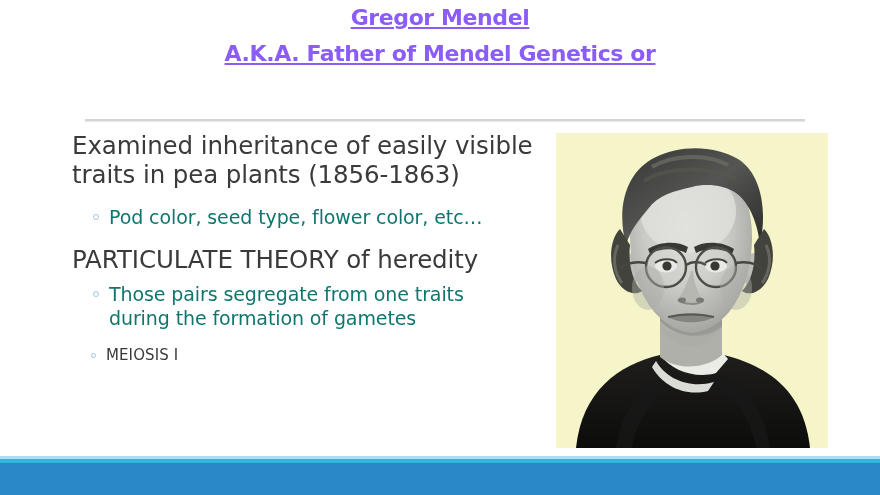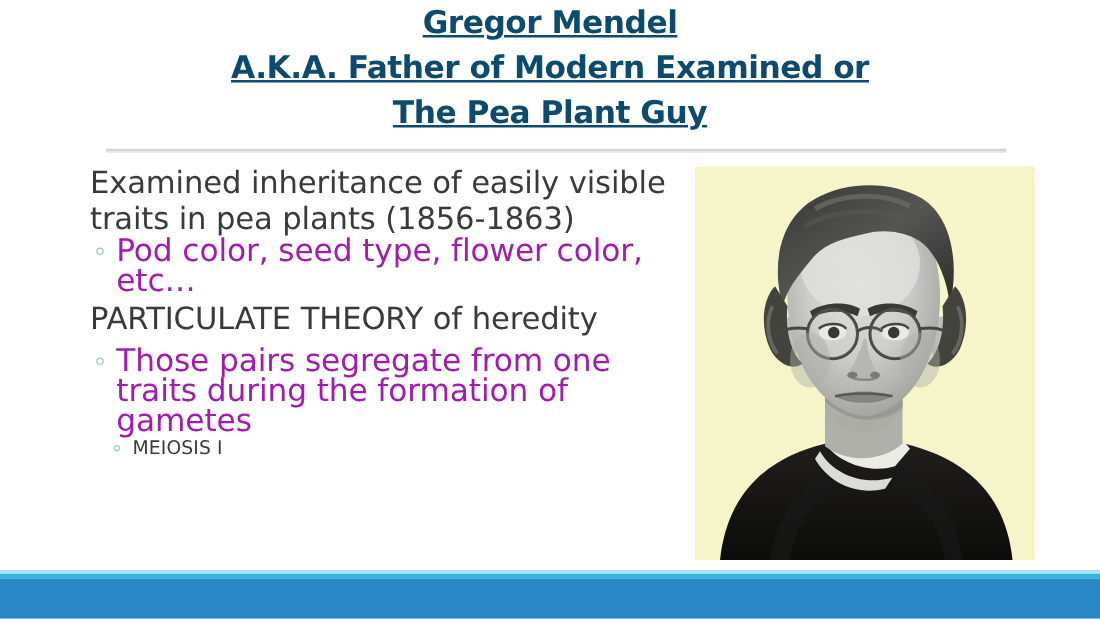--- a/index.html
+++ b/index.html
@@ -28,23 +28,23 @@
   .title-block {
     position: absolute;
     left: 50px;
     top: 0px;
     width: 780px;
     text-align: center;
   }
   .title-line {
     font-family: "DejaVu Sans", sans-serif;
     font-weight: bold;
-    font-size: 25px;
+    font-size: 22px;
     line-height: 36px;
-    color: #0c4a6e;
+    color: #8b5cf6;
     letter-spacing: -0.4px;
     white-space: nowrap;
   }
   .title-line span.u {
     text-decoration: underline;
     text-underline-offset: 2px;
     text-decoration-thickness: 2px;
   }
 
   
@@ -74,24 +74,24 @@
     margin: 0;
     padding: 0;
     letter-spacing: -0.1px;
   }
   .lvl1.gap {
     margin-top: 3px;
   }
 
   .lvl2 {
     position: relative;
-    font-size: 25px;
+    font-size: 19px;
     line-height: 24px;
-    color: #a21caf;
-    margin: 0;
+    color: #0f766e;
+    margin: 16px;
     padding-left: 21px;
     letter-spacing: -0.1px;
   }
   .lvl2.gap {
     margin-top: 8px;
   }
   .lvl2 > .bullet {
     position: absolute;
     left: 5px;
     top: 9px;
@@ -164,22 +164,21 @@
     background: #2a87c8;
   }
 </style>
 </head>
 <body>
 
 <div class="slide">
 
   <div class="title-block">
     <div class="title-line"><span class="u">Gregor Mendel</span></div>
-    <div class="title-line"><span class="u">A.K.A. Father of Modern Examined or</span></div>
-    <div class="title-line"><span class="u">The Pea Plant Guy</span></div>
+    <div class="title-line"><span class="u">A.K.A. Father of Mendel Genetics or</span></div>
   </div>
 
   <div class="divider"></div>
 
   <div class="body-col">
 
     <p class="lvl1">Examined inheritance of easily visible traits in pea plants (1856-1863)</p>
 
     <p class="lvl2">
       <span class="bullet"></span>

